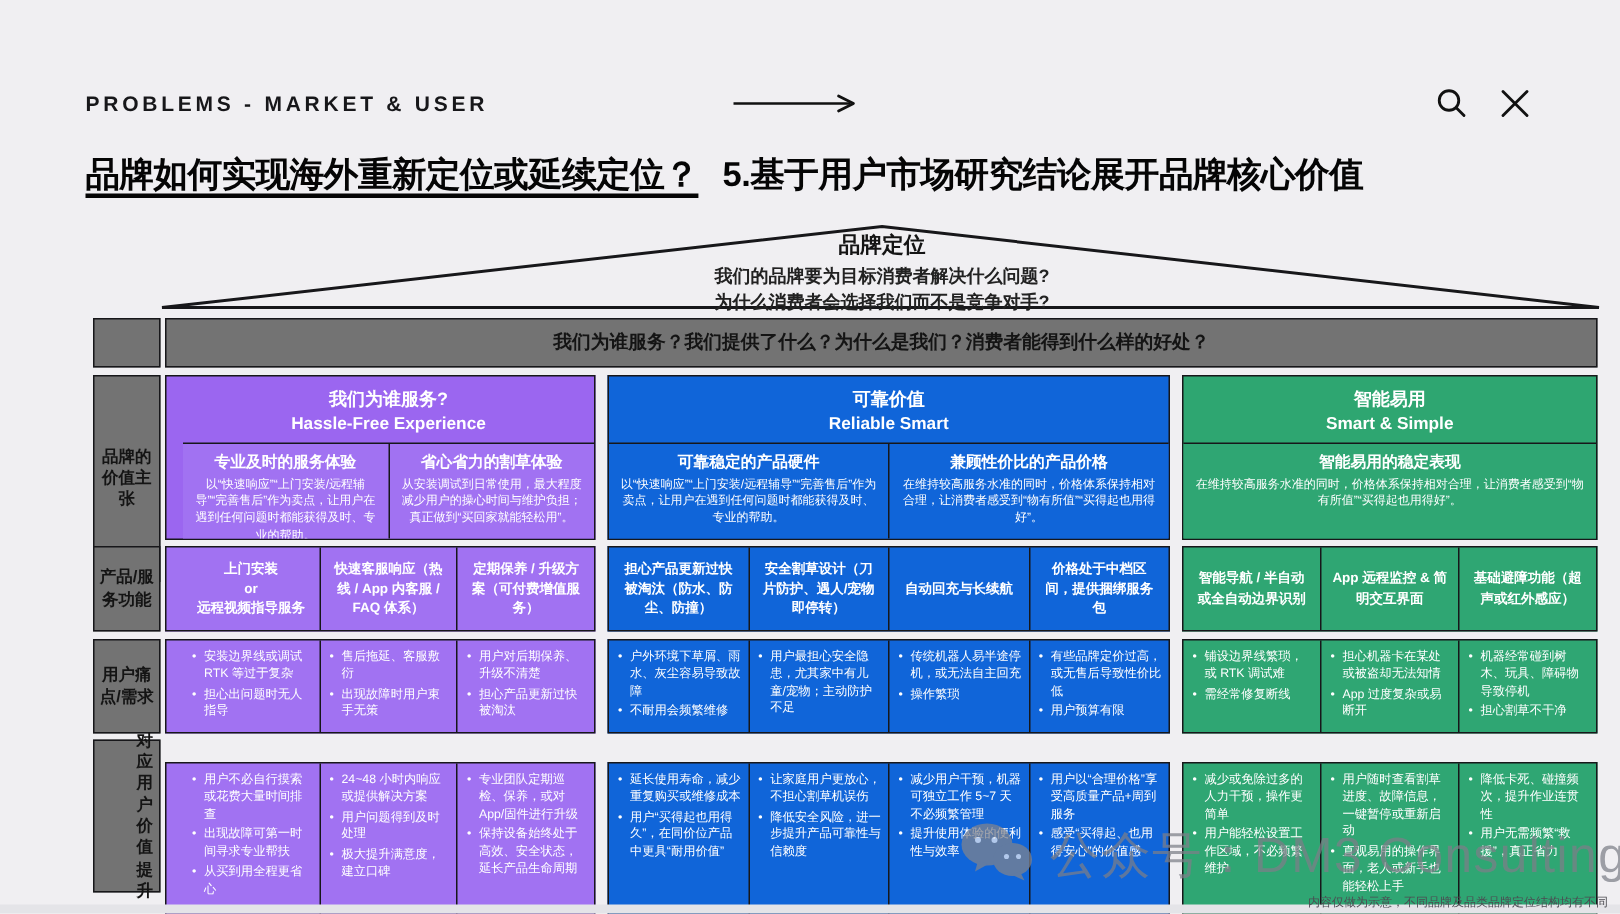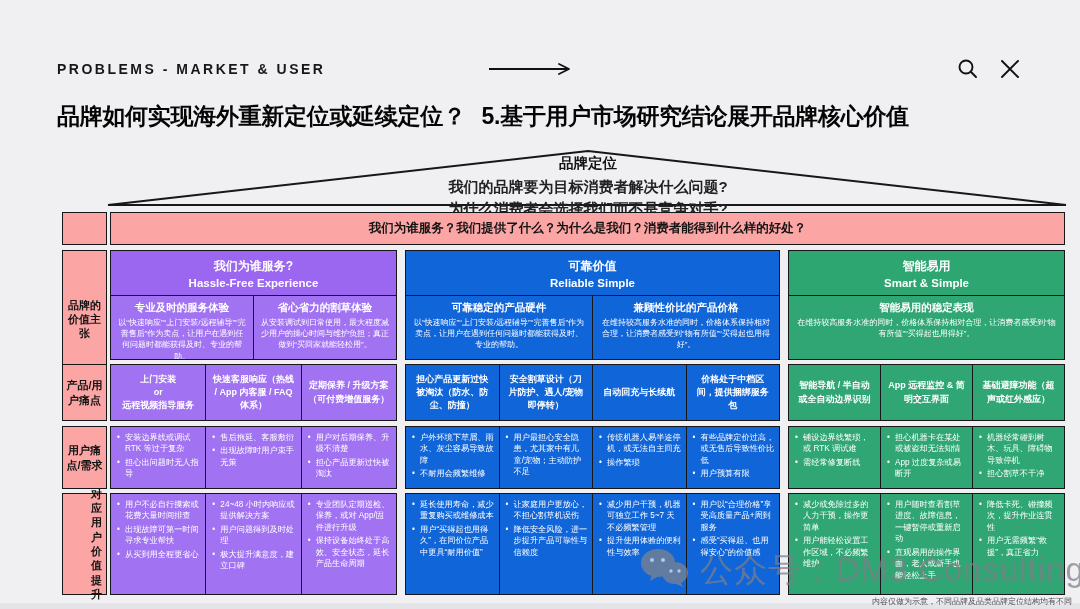--- a/index.html
+++ b/index.html
@@ -13,66 +13,66 @@
   .abs { position:absolute; }
 
   
   .eyebrow { left:57px; top:61px; font-size:14px; letter-spacing:2.5px; font-weight:600; color:#17171a; }
   .hdr-arrow { left:488px; top:62px; }
   .icon-btn { top:57px; width:24px; height:24px; cursor:pointer; }
   .icon-search { left:956px; }
   .icon-close { left:998px; }
 
   .title-line { left:57px; top:101px; width:1016px; font-size:23px; font-weight:800; letter-spacing:-0.3px; white-space:nowrap; color:#050505; }
-  .title-underlined { text-decoration-thickness:2.5px; text-underline-offset:5px; }
+  .title-underlined { text-decoration:underline; text-decoration-thickness:2.5px; text-underline-offset:5px; }
   .title-rest { margin-left:16px; }
 
   
   .roof-svg { left:0; top:145px; }
   .roof-text { left:188px; top:154px; width:800px; text-align:center; }
   .roof-title { font-size:14.5px; font-weight:800; }
-  .roof-sub { font-size:15px; font-weight:700; line-height:1.45; margin-top:3px; color:#222; }
+  .roof-sub { font-size:12px; font-weight:700; line-height:1.45; margin-top:3px; color:#222; }
 
   
   .tablewrap { left:62px; top:212px; width:1003px; height:383px; }
   .cell-border { border:1.6px solid #17171a; }
-  .graycell { background:#fca5a5; display:flex; align-items:center; justify-content:center; text-align:center; font-weight:700; }
+  .graycell { background:#737373; display:flex; align-items:center; justify-content:center; text-align:center; font-weight:700; }
 
   .rowlabel { left:0; width:45px; font-size:11px; line-height:1.3; padding:2px; }
   .rl0 { top:0; height:33px; }
   .rl1 { top:38px; height:138px; }
   .rl2 { top:152px; height:57px; }
   .rl3 { top:214px; height:63px; }
   .rl4 { top:281px; height:102px;padding-left:26px; }
 
   .qbar { left:48px; top:0; width:955px; height:33px; font-size:12.5px; }
 
   .g-purple { --hdr:#9b66f0; --cell:#a172f2; }
   .g-blue   { --hdr:#1065d9; --cell:#1065d9; }
   .g-green  { --hdr:#2ea671; --cell:#2fa673; }
-  .gx0 { left:48px;  width:287px; }
+  .gx0 { left:48px;  width:287px;padding-left:11px; }
   .gx1 { left:343px; width:375px; }
   .gx2 { left:726px; width:277px; }
 
   
   .vp { top:38px; height:110px; background:var(--hdr); color:#fff; }
   .vp-head { height:45px; border-bottom:1.6px solid #17171a; display:flex; flex-direction:column; align-items:center; justify-content:center; }
   .vp-cn { font-size:12px; font-weight:800; }
   .vp-en { font-size:11.5px; font-weight:700; margin-top:2px; }
   .vp-body { display:flex; height:62.8px; background:var(--cell); }
   .vp-cell { flex:1; padding:5px 7px; text-align:center; overflow:hidden; }
   .vp-cell + .vp-cell { border-left:1.6px solid #17171a; }
   .vp-title { font-size:10.5px; font-weight:800; margin-bottom:2px;text-align:center; }
   .vp-desc { font-size:8px; line-height:1.4; }
 
   
   .cellrow { display:flex; color:#fff; background:var(--cell); }
   .r-feat { top:152px; height:57px; }
   .r-pain { top:214px; height:63px; }
-  .r-up   { top:281px; height:102px; }
+  .r-up   { top:296px; height:102px; }
   .cell { flex:1; overflow:hidden; }
   .cell + .cell { border-left:1.6px solid #17171a; }
   .feat-cell { display:flex; align-items:center; justify-content:center; text-align:center; font-size:9px; font-weight:700; line-height:1.45; padding:3px 6px; white-space:pre-line; }
   .bul-cell { padding:5px 4px 4px 6px; font-size:8.2px; line-height:1.4; }
   .bullet-item { position:relative; padding-left:8px; margin-bottom:2px; }
   .bullet-item::before { content:"•"; position:absolute; left:0; top:0; }
 
   
   .watermark { left:638px; top:546px; display:flex; align-items:center; gap:10px; opacity:0.72; pointer-events:none; }
   .wm-text { font-size:33px; color:#7d7f88; letter-spacing:1px; white-space:nowrap; }
@@ -117,21 +117,21 @@
   <div class="roof-sub">
     <div>我们的品牌要为目标消费者解决什么问题?</div>
     <div>为什么消费者会选择我们而不是竞争对手?</div>
   </div>
 </div>
 
 <div class="abs tablewrap">
 
   <div class="abs graycell cell-border rowlabel rl0"></div>
   <div class="abs graycell cell-border rowlabel rl1">品牌的价值主张</div>
-  <div class="abs graycell cell-border rowlabel rl2">产品/用户痛点</div>
+  <div class="abs graycell cell-border rowlabel rl2">产品/服务功能</div>
   <div class="abs graycell cell-border rowlabel rl3">用户痛点/需求</div>
   <div class="abs graycell cell-border rowlabel rl4">对应用户价值提升</div>
 
   <div class="abs graycell cell-border qbar">我们为谁服务？我们提供了什么？为什么是我们？消费者能得到什么样的好处？</div>
 
   <div class="abs cell-border g-purple gx0 vp">
     <div class="vp-head">
       <div class="vp-cn">我们为谁服务?</div>
       <div class="vp-en">Hassle-Free Experience</div>
     </div>
@@ -180,21 +180,21 @@
       </div>
     <div class="cell bul-cell">
         <div class="bullet-item">专业团队定期巡检、保养，或对 App/固件进行升级</div>
         <div class="bullet-item">保持设备始终处于高效、安全状态，延长产品生命周期</div>
       </div>
   </div>
 
   <div class="abs cell-border g-blue gx1 vp">
     <div class="vp-head">
       <div class="vp-cn">可靠价值</div>
-      <div class="vp-en">Reliable Simple</div>
+      <div class="vp-en">Reliable Smart</div>
     </div>
     <div class="vp-body">
       <div class="vp-cell">
         <div class="vp-title">可靠稳定的产品硬件</div>
         <div class="vp-desc">以“快速响应”“上门安装/远程辅导”“完善售后”作为卖点，让用户在遇到任何问题时都能获得及时、专业的帮助。</div>
       </div>
       <div class="vp-cell">
         <div class="vp-title">兼顾性价比的产品价格</div>
         <div class="vp-desc">在维持较高服务水准的同时，价格体系保持相对合理，让消费者感受到“物有所值”“买得起也用得好”。</div>
       </div>

